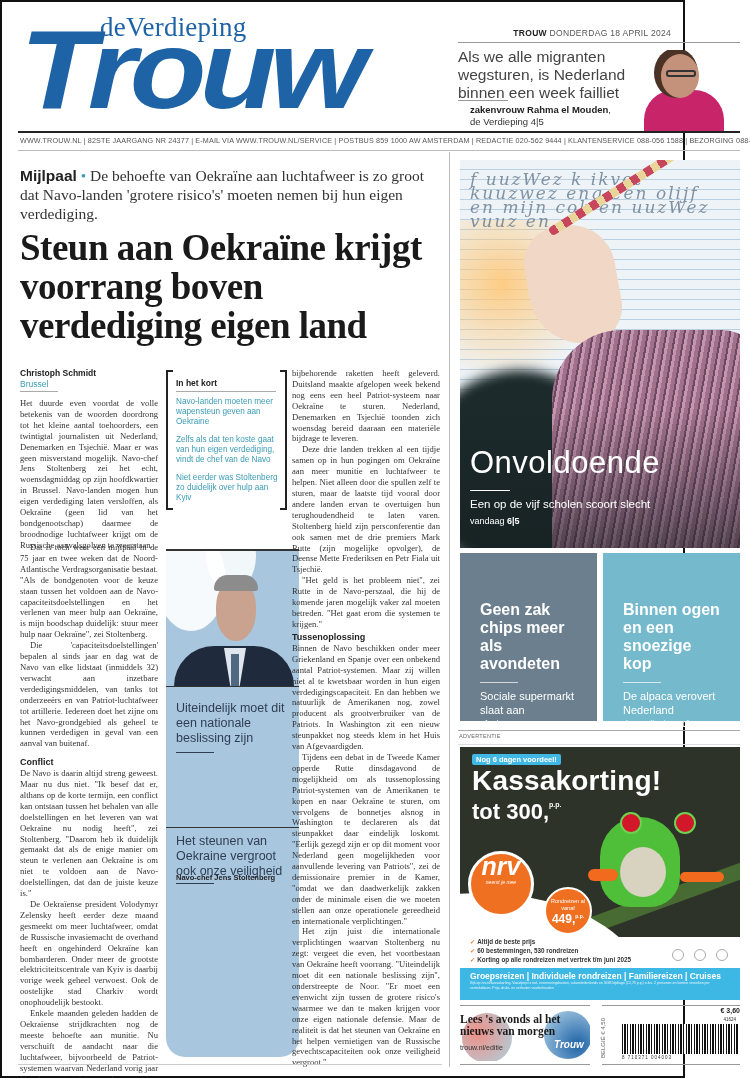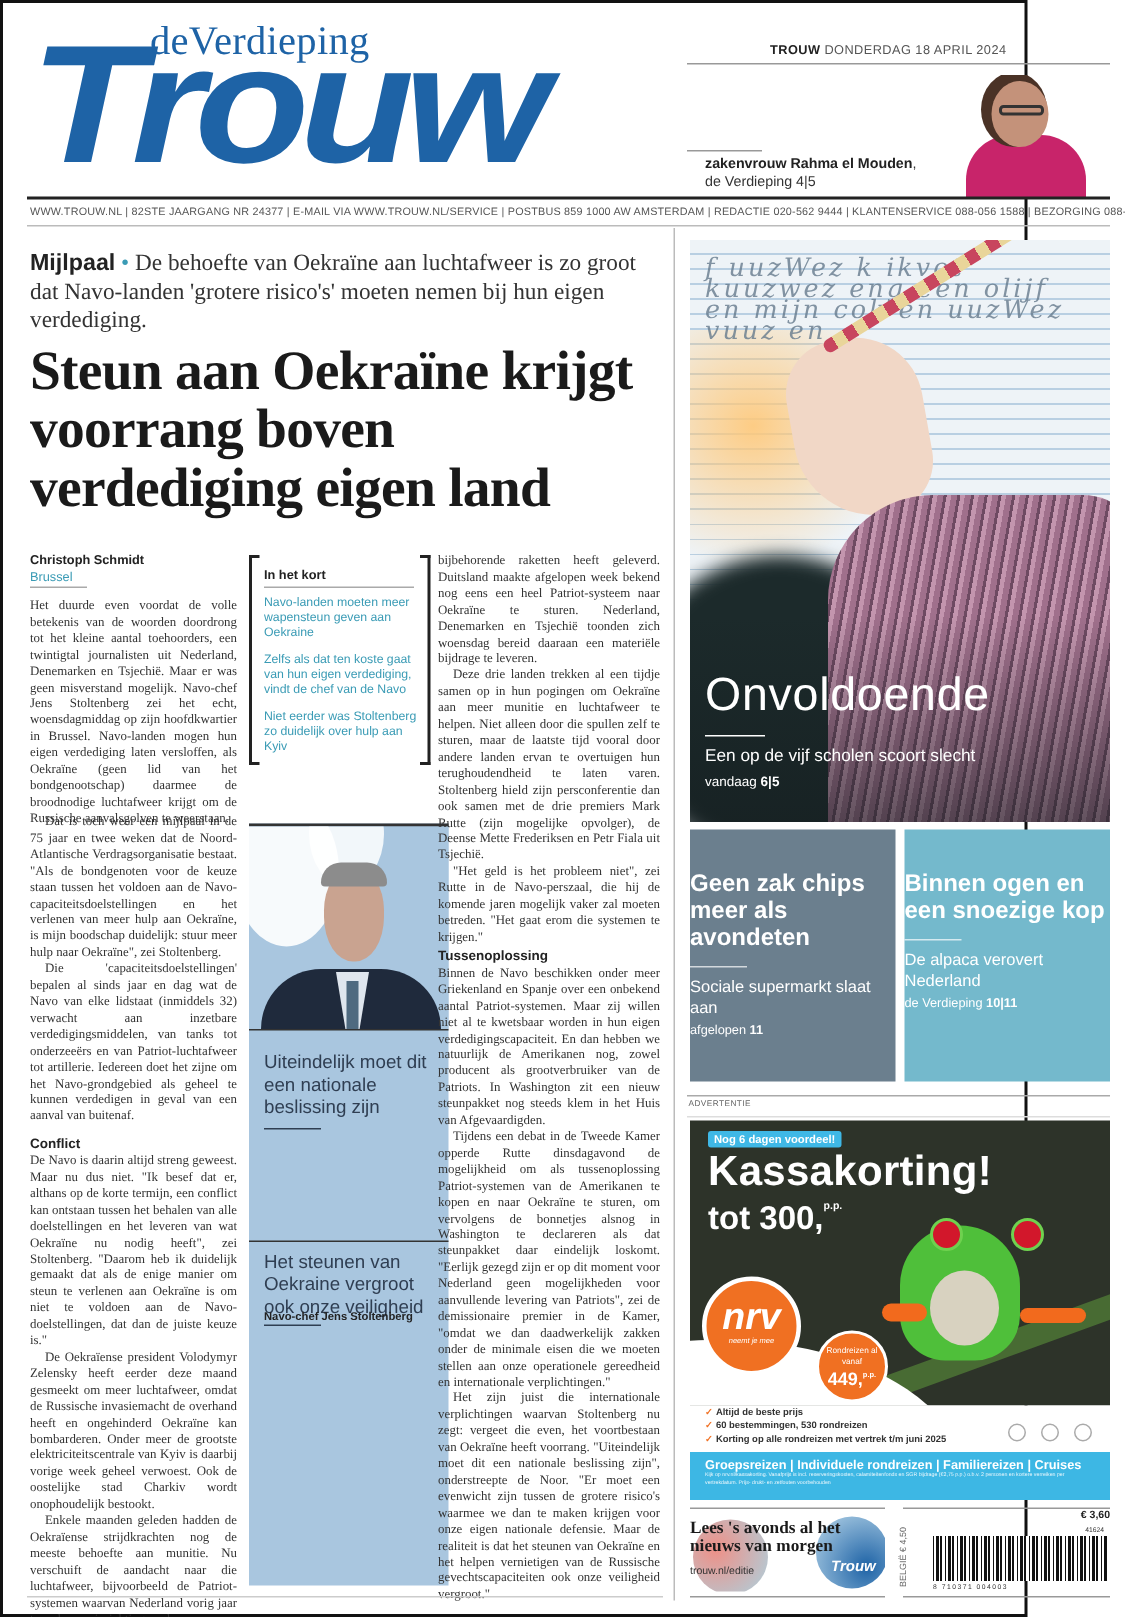--- a/index.html
+++ b/index.html
@@ -52,21 +52,21 @@
   
   .kort { position: absolute; left: 164px; top: 368px; width: 121px; height: 148px; }
   .kort .br-l { position: absolute; left: 0; top: 0; width: 7px; height: 140px; border: 2px solid #222; border-right: none; }
   .kort .br-r { position: absolute; right: 0; top: 0; width: 7px; height: 140px; border: 2px solid #222; border-left: none; }
   .kort h5 { position: absolute; left: 10px; top: 8px; font-size: 8.5px; color: #222; }
   .kort .rule { position: absolute; left: 10px; top: 21px; width: 100px; height: 1px; background: #aaa; }
   .kort ul { position: absolute; left: 10px; top: 27px; width: 108px; list-style: none; }
   .kort li { font-size: 8.2px; line-height: 10px; color: #3a9bb5; margin-bottom: 8px; }
 
   
-  .quotecol { position: absolute; left: 164px; top: 547px; width: 133px; height: 508px; background: #a9c6df; }
+  .quotecol { position: absolute; left: 164px; top: 547px; width: 133px; height: 508px; background: #a9c6df; border-radius: 19px; }
   .quotecol .toprule { position: absolute; left: 0; top: 0; width: 133px; height: 2px; background: #333; }
   .stoltenberg { position: absolute; left: 0; top: 2px; width: 133px; height: 135px; overflow: hidden; background: #a9c6df; }
   .stoltenberg .qmark { position: absolute; left: -10px; top: -20px; width: 70px; height: 100px; border-radius: 50%; background: #fff; opacity: 0.9; }
   .stoltenberg .qmark2 { position: absolute; left: 40px; top: -30px; width: 50px; height: 70px; border-radius: 50%; background: #fff; opacity: 0.85; }
   .stoltenberg .suit { position: absolute; left: 8px; top: 95px; width: 120px; height: 50px; background: #1f2a3c; border-radius: 40px 40px 0 0; }
   .stoltenberg .shirt { position: absolute; left: 58px; top: 97px; width: 22px; height: 40px; background: #dfe6ee; clip-path: polygon(0 0,100% 0,70% 100%,30% 100%); }
   .stoltenberg .tie { position: absolute; left: 65px; top: 103px; width: 8px; height: 34px; background: #4f6a80; }
   .stoltenberg .face { position: absolute; left: 50px; top: 28px; width: 40px; height: 62px; background: #c9a390; border-radius: 45% 45% 48% 48%; }
   .stoltenberg .hair { position: absolute; left: 48px; top: 24px; width: 44px; height: 16px; background: #8c8c8c; border-radius: 20px 20px 4px 4px; }
   .quotecol .imgrule { position: absolute; left: 0; top: 137px; width: 133px; height: 1px; background: #333; }
@@ -88,21 +88,21 @@
   .photo-main .hand { position: absolute; left: 68px; top: 65px; width: 90px; height: 120px; background: #f1d7c6; border-radius: 40px 50px 40px 60px; transform: rotate(-10deg); }
   .photo-main .sleeve { position: absolute; left: 92px; top: 170px; width: 210px; height: 230px; border-radius: 70px 40px 0 0; background: repeating-linear-gradient(100deg, #a0708c 0 4px, #6e4a62 4px 6px, #c395ae 6px 9px); }
   .photo-main .shadow { position: absolute; left: -40px; top: 210px; width: 200px; height: 200px; border-radius: 50%; background: #1c2a2b; filter: blur(6px); }
   .photo-main .gradient { position: absolute; left: 0; top: 250px; width: 280px; height: 138px; background: linear-gradient(180deg, rgba(0,0,0,0), rgba(20,28,30,0.55)); }
   .photo-main .title { position: absolute; left: 10px; top: 285px; font-size: 31px; font-weight: normal; color: #fff; letter-spacing: 0.5px; }
   .photo-main .trule { position: absolute; left: 10px; top: 330px; width: 40px; height: 1px; background: #fff; }
   .photo-main .sub { position: absolute; left: 10px; top: 338px; font-size: 11.5px; color: #fff; }
   .photo-main .ref { position: absolute; left: 10px; top: 356px; font-size: 9px; color: #fff; }
   .photo-main .ref b { font-weight: bold; }
 
-  .box { position: absolute; top: 551px; width: 137px; height: 168px; padding: 0; color: #fff; }
+  .box { position: absolute; top: 551px; width: 137px; height: 168px; padding: 20px; color: #fff; }
   .box-a { left: 458px; background: #6b7f8e; }
   .box-b { left: 601px; background: #74b9cc; }
   .box h3 { font-size: 16px; line-height: 18px; font-weight: bold; margin-top: 28px; }
   .box .brule { width: 38px; height: 1px; background: rgba(255,255,255,0.7); margin: 9px 0 6px; }
   .box .bsub { font-size: 11px; line-height: 14px; }
   .box .bref { font-size: 8.5px; margin-top: 2px; }
   .box .bref b { font-weight: bold; }
 
   .ad-rule { position: absolute; left: 456px; top: 728px; width: 282px; height: 1px; background: #aaa; }
   .ad-label { position: absolute; left: 457px; top: 731px; font-size: 5.5px; color: #666; letter-spacing: 0.3px; }
@@ -114,21 +114,21 @@
   .ad .big2 sup { font-size: 7px; vertical-align: top; position: relative; top: 2px; }
   .ad .wave { position: absolute; left: -20px; top: 135px; width: 200px; height: 120px; background: #fff; border-radius: 0 100% 0 0; transform: rotate(-8deg); }
   .ad .frog-branch { position: absolute; left: 120px; top: 140px; width: 190px; height: 16px; background: #486b33; border-radius: 8px; transform: rotate(-20deg); }
   .ad .frog-body { position: absolute; left: 140px; top: 70px; width: 80px; height: 90px; background: #4fbf3a; border-radius: 40px 40px 30px 30px; }
   .ad .frog-belly { position: absolute; left: 160px; top: 100px; width: 46px; height: 50px; background: #d8d2c0; border-radius: 50%; }
   .ad .frog-eye1, .ad .frog-eye2 { position: absolute; top: 65px; width: 22px; height: 22px; border-radius: 50%; background: #d2172b; border: 2px solid #6fd14f; }
   .ad .frog-eye1 { left: 160px; } .ad .frog-eye2 { left: 214px; }
   .ad .frog-leg { position: absolute; left: 128px; top: 122px; width: 30px; height: 12px; background: #f26a1d; border-radius: 6px; }
   .ad .frog-leg2 { position: absolute; left: 220px; top: 125px; width: 44px; height: 10px; background: #f26a1d; border-radius: 6px; }
   .ad .nrv { position: absolute; left: 8px; top: 104px; width: 66px; height: 66px; border-radius: 50%; background: #f07022; border: 3px solid #fff; color: #fff; text-align: center; }
-  .ad .nrv .logo { font-size: 25px; font-weight: bold; font-style: italic; margin-top: 12px; line-height: 25px; }
+  .ad .nrv .logo { font-size: 25px; font-weight: bold; font-style: italic; line-height: 25px; }
   .ad .nrv .tag { font-size: 5px; font-style: italic; }
   .ad .badge { position: absolute; left: 84px; top: 140px; width: 48px; height: 48px; border-radius: 50%; background: #f07022; border: 2px solid #fff; color: #fff; text-align: center; }
   .ad .badge .t { font-size: 5.5px; margin-top: 9px; line-height: 7px; }
   .ad .badge .p { font-size: 12px; font-weight: bold; }
   .ad .badge .p sup { font-size: 5px; }
   .ad-foot { position: absolute; left: 458px; top: 935px; width: 280px; height: 62px; background: #fff; }
   .ad-foot ul { list-style: none; position: absolute; left: 10px; top: 0; }
   .ad-foot li { font-size: 6.3px; line-height: 9px; color: #333; font-weight: bold; }
   .ad-foot li .chk { color: #f07022; margin-right: 2px; }
   .ad-foot .certs { position: absolute; right: 12px; top: 12px; display: flex; gap: 10px; }
@@ -161,20 +161,21 @@
   <div class="masthead">
     <div class="logo-main">Trouw</div>
     <div class="logo-sub">deVerdieping</div>
   </div>
 
   <div class="dateline">
     <b>TROUW</b>
     <span>DONDERDAG 18 APRIL 2024</span>
   </div>
   <div class="teaser-rule-top"></div>
+  <div class="quote-teaser">Als we alle migranten wegsturen, is Nederland binnen een week failliet</div>
   <div class="quote-rule"></div>
   <div class="quote-attr">
     <b>zakenvrouw Rahma el Mouden</b>,<br>
     <span>de Verdieping 4|5</span>
   </div>
   <div class="portrait">
     <div class="body"></div>
     <div class="head"></div>
     <div class="glasses"></div>
   </div>

